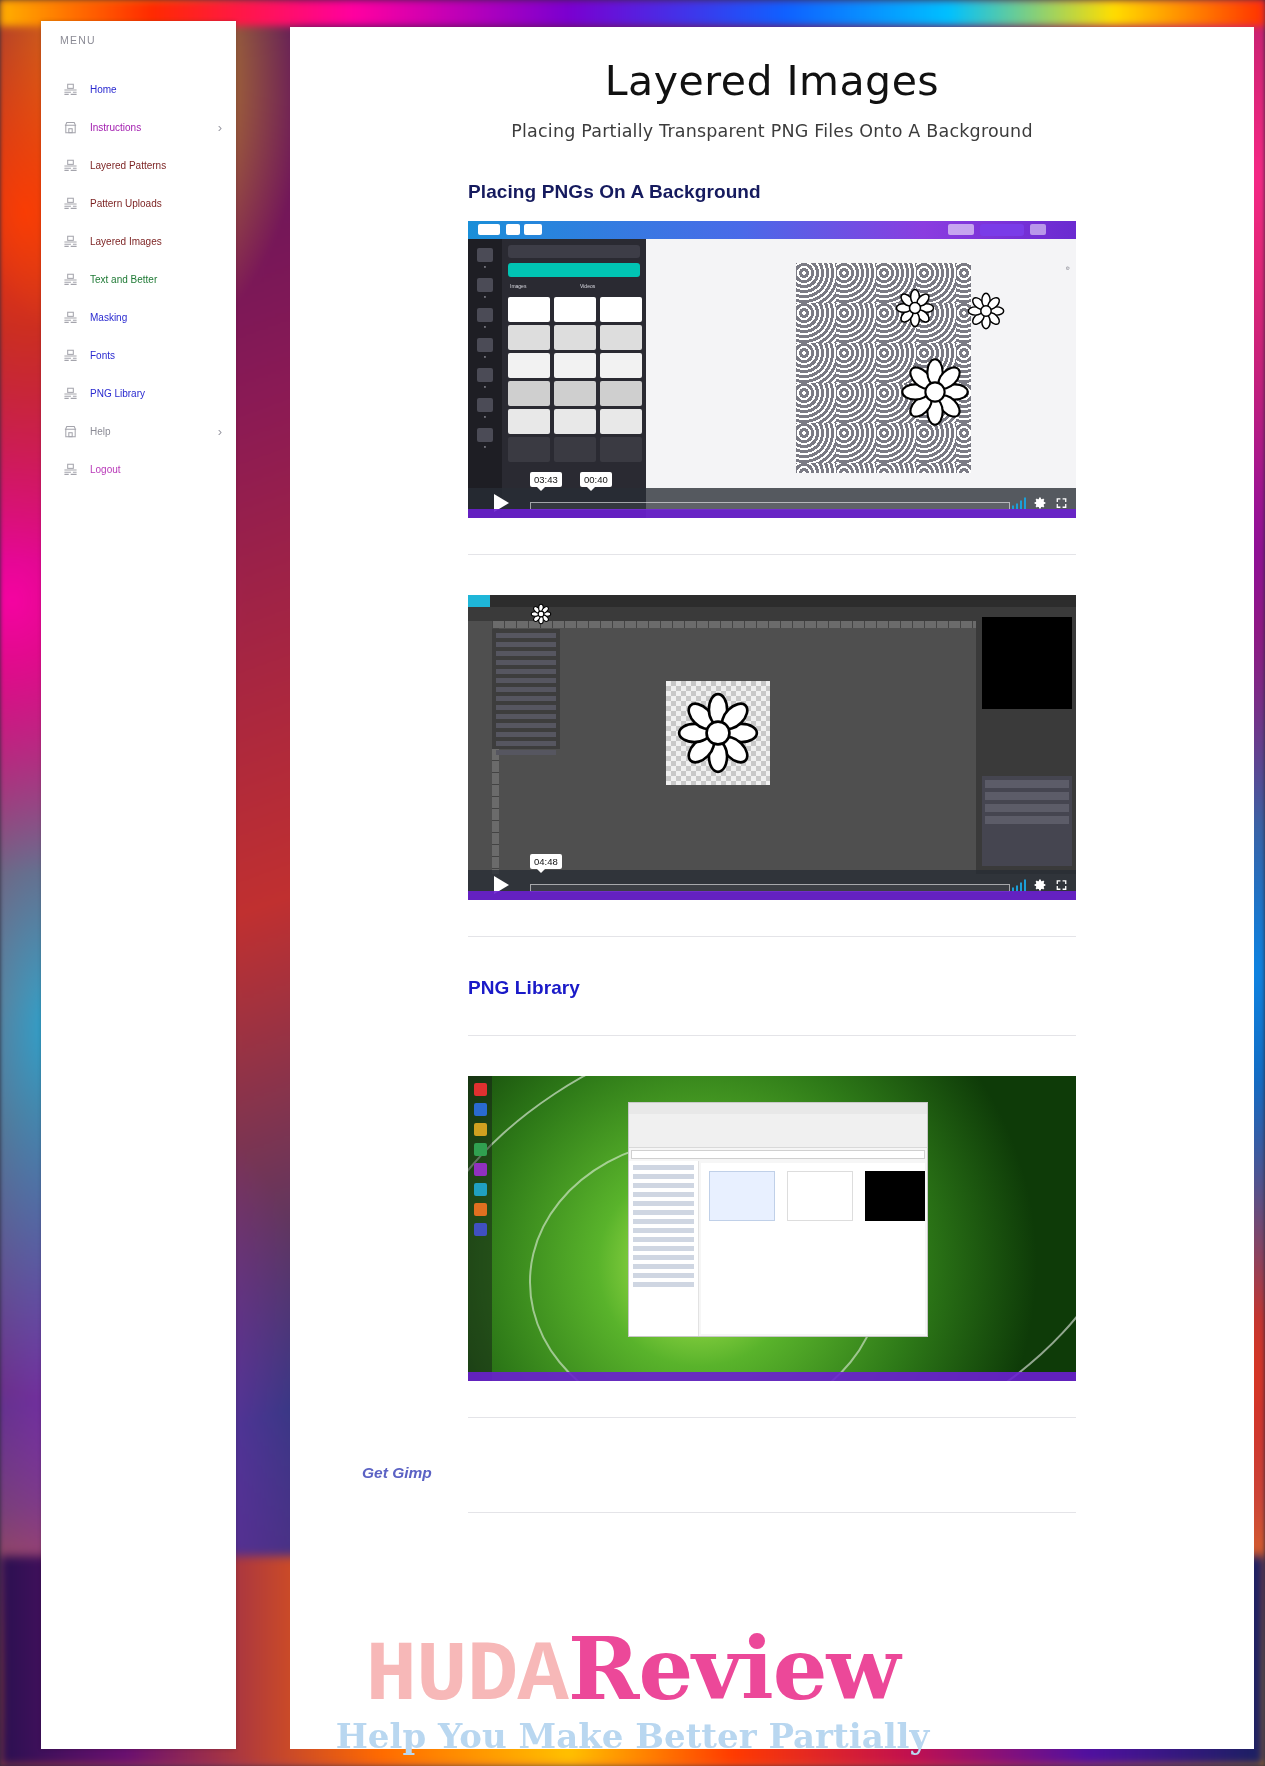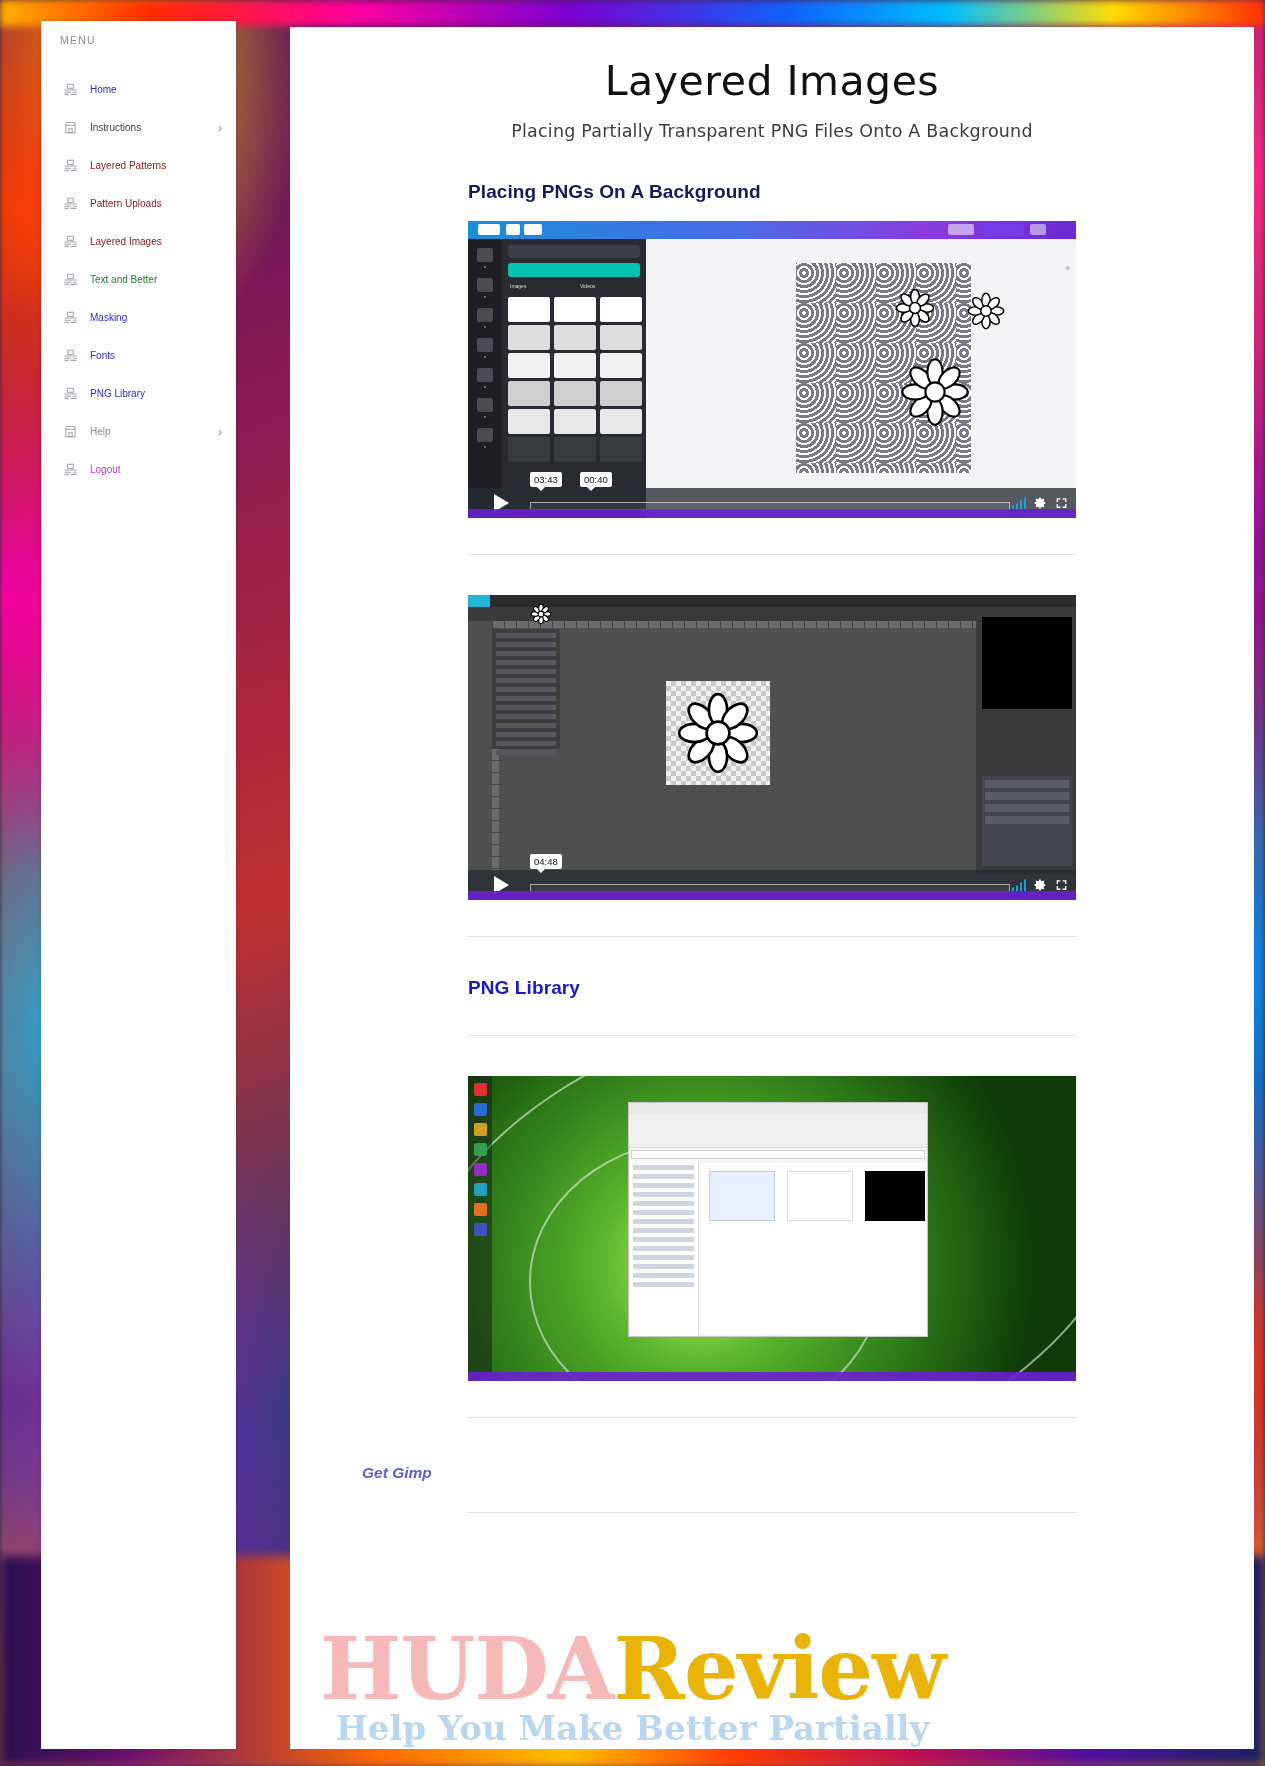--- a/index.html
+++ b/index.html
@@ -189,22 +189,22 @@
     color: #5b62c4; cursor: pointer;
   }
 
   
   #watermark {
     position:absolute; left:0; right:0; top:1628px; text-align:center;
     pointer-events:none; user-select:none;
   }
   .wm-main { font-family:"DejaVu Serif", serif; font-weight:700; font-size:86px;
     letter-spacing:-1px; line-height:.95; }
-  .wm-huda { color:#f7b8b8; }
-  .wm-review{ color:#eab308; }
+  .wm-huda { color:#f7b8b8;font-family:Liberation Mono, monospace; }
+  .wm-review{ color:#ec4899; }
   .wm-sub { font-family:"DejaVu Serif", serif; font-weight:700; font-size:34px;
     color:#b9d7f0; margin-top:-2px; }
 </style>
 </head>
 <body>
 
 <div id="bg">
   <div id="bg-top-strip"></div>
   <div id="bg-bottom-strip"></div>
 </div>
@@ -221,21 +221,21 @@
         </span>
         <span class="nav-text" style="color:#2a2ad0">Home</span>
       </div>
       <div class="nav-item">
         <span class="nav-icon">
           <svg width="15" height="15" viewBox="0 0 16 16" fill="none" stroke="#8b8b95" stroke-width="1.1">
             <path d="M2 5.5h12M2.8 5.5 4 2.6h8L13.2 5.5M3 5.5v8h10v-8"></path>
             <rect x="6.2" y="9.3" width="3.6" height="4.2"></rect>
           </svg>
         </span>
-        <span class="nav-text" style="color:#404040">Instructions</span>
+        <span class="nav-text" style="color:#a21caf">Instructions</span>
         <span class="chev">›</span>
       </div>
       <div class="nav-item">
         <span class="nav-icon">
           <svg width="15" height="15" viewBox="0 0 16 16" fill="none" stroke="#8b8b95" stroke-width="1.1">
             <rect x="5" y="2.4" width="6" height="4.4"></rect>
             <path d="M1.5 8.6h13M1.5 11h7M1.5 13.2h4.6M10.6 11h3.9M8.2 13.2h6.3"></path>
           </svg>
         </span>
         <span class="nav-text" style="color:#7a1f1f">Layered Patterns</span>

